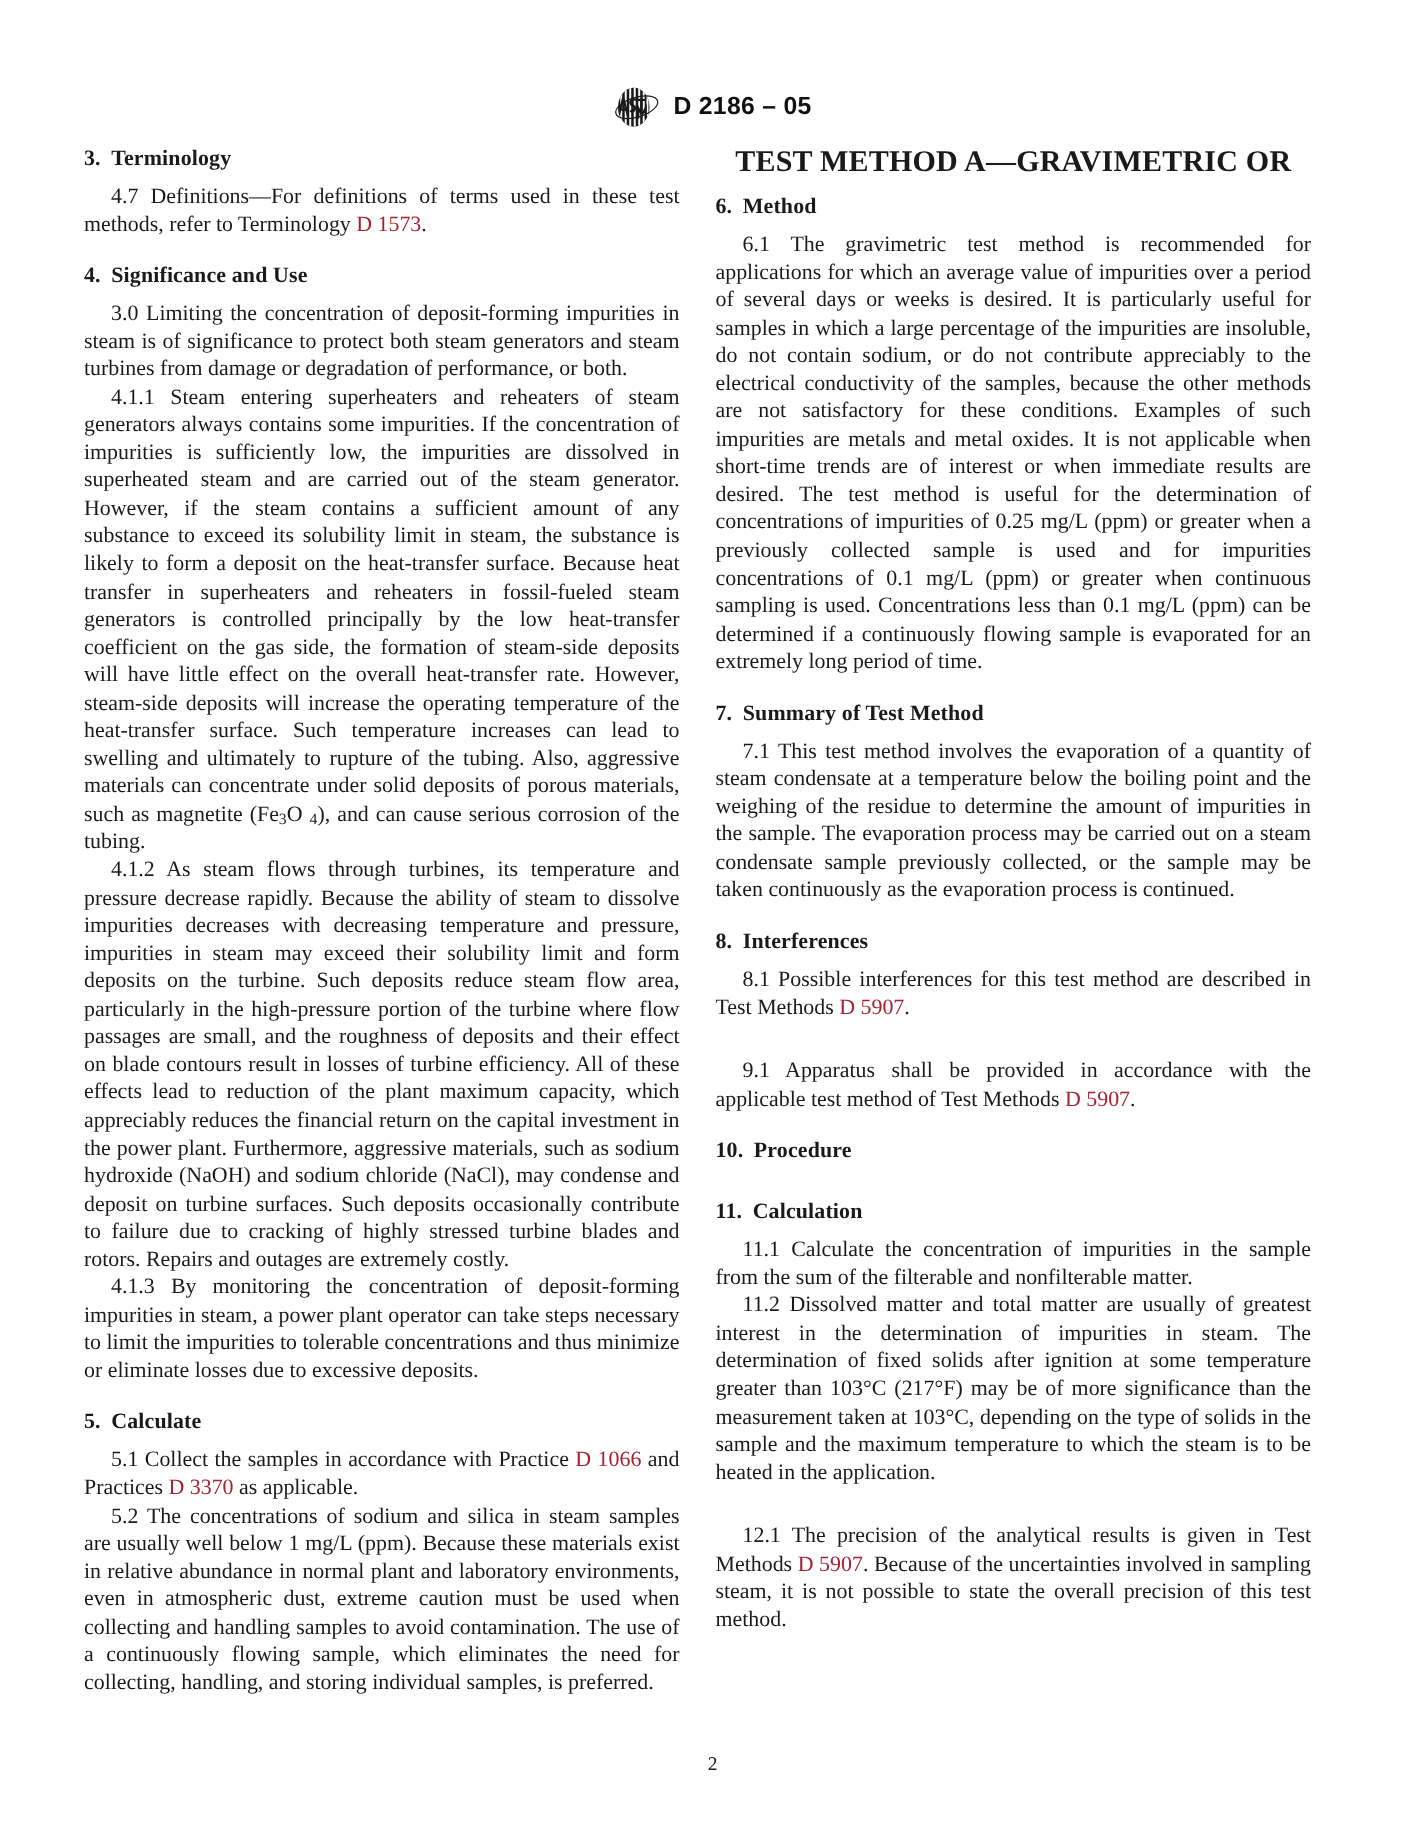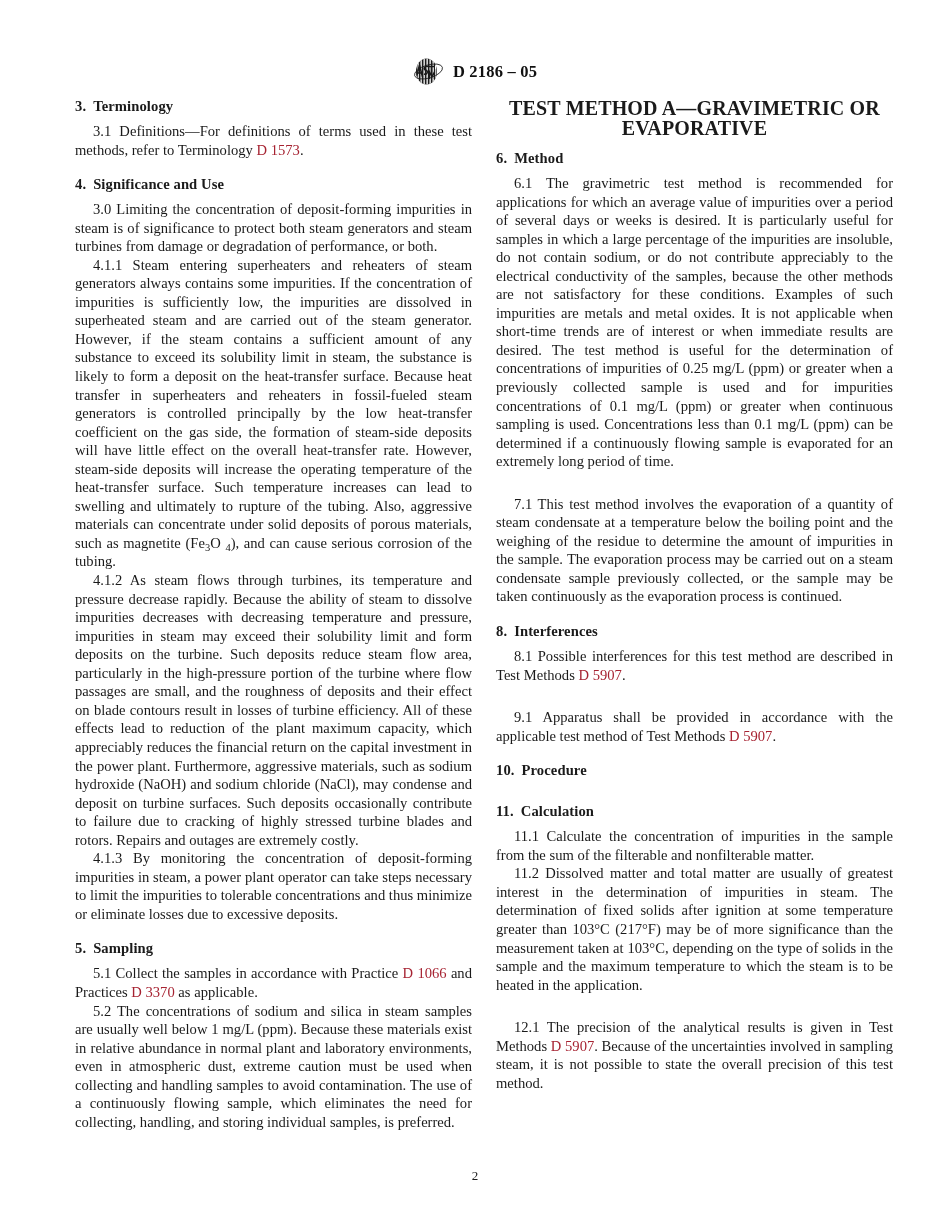--- a/index.html
+++ b/index.html
@@ -34,33 +34,33 @@
     justify-content: center;
     gap: 9px;
   }
   .astm-logo {
     width: 31px;
     height: 29px;
     display: block;
     flex: 0 0 auto;
   }
   .header-title {
-    font-family: Liberation Serif, serif;
+    font-family: Liberation Sans, sans-serif;
     font-weight: bold;
     font-size: 16.5px;
     letter-spacing: 0.2px;
     color: #111;
     white-space: nowrap;
   }
 
   
   .columns {
     position: absolute;
     top: 98px;
-    left: 75px;
+    left: 56px;
     width: 818px;
     display: flex;
     gap: 24px;
   }
   .col {
     width: 397px;
     flex: 0 0 397px;
   }
 
   
@@ -156,40 +156,41 @@
         <ellipse cx="31" cy="29" rx="29" ry="13" fill="none" stroke="#1a1a1a" stroke-width="1.6" transform="rotate(-17 31 29)"></ellipse>
       </svg>
     </span>
     <span class="header-title">D 2186 – 05</span>
   </div>
 
   <div class="columns">
     <div class="col" id="col-left">
         <h2 class="sec"><span class="num">3.</span><span>Terminology</span></h2>
         <div class="gap-head"></div>
-        <p class="para"><span class="num">3.1</span> <span class="ital">Definitions</span>—For definitions of terms used in these test methods, refer to Terminology <a class="lnk" href="#">D 1573</a>.</p>
+        <p class="para"><span class="num">4.7</span> <span class="ital">Definitions</span>—For definitions of terms used in these test methods, refer to Terminology <a class="lnk" href="#">D 1573</a>.</p>
         <div class="gap-sec"></div>
         <h2 class="sec"><span class="num">4.</span><span>Significance and Use</span></h2>
         <div class="gap-head"></div>
         <p class="para">3.0 Limiting the concentration of deposit-forming impurities in steam is of significance to protect both steam generators and steam turbines from damage or degradation of performance, or both.</p>
         <p class="para">4.1.1 Steam entering superheaters and reheaters of steam generators always contains some impurities. If the concentration of impurities is sufficiently low, the impurities are dissolved in superheated steam and are carried out of the steam generator. However, if the steam contains a sufficient amount of any substance to exceed its solubility limit in steam, the substance is likely to form a deposit on the heat-transfer surface. Because heat transfer in superheaters and reheaters in fossil-fueled steam generators is controlled principally by the low heat-transfer coefficient on the gas side, the formation of steam-side deposits will have little effect on the overall heat-transfer rate. However, steam-side deposits will increase the operating temperature of the heat-transfer surface. Such temperature increases can lead to swelling and ultimately to rupture of the tubing. Also, aggressive materials can concentrate under solid deposits of porous materials, such as magnetite (Fe<sub>3</sub>O <sub>4</sub>), and can cause serious corrosion of the tubing.</p>
         <p class="para">4.1.2 As steam flows through turbines, its temperature and pressure decrease rapidly. Because the ability of steam to dissolve impurities decreases with decreasing temperature and pressure, impurities in steam may exceed their solubility limit and form deposits on the turbine. Such deposits reduce steam flow area, particularly in the high-pressure portion of the turbine where flow passages are small, and the roughness of deposits and their effect on blade contours result in losses of turbine efficiency. All of these effects lead to reduction of the plant maximum capacity, which appreciably reduces the financial return on the capital investment in the power plant. Furthermore, aggressive materials, such as sodium hydroxide (NaOH) and sodium chloride (NaCl), may condense and deposit on turbine surfaces. Such deposits occasionally contribute to failure due to cracking of highly stressed turbine blades and rotors. Repairs and outages are extremely costly.</p>
         <p class="para">4.1.3 By monitoring the concentration of deposit-forming impurities in steam, a power plant operator can take steps necessary to limit the impurities to tolerable concentrations and thus minimize or eliminate losses due to excessive deposits.</p>
         <div class="gap-sec"></div>
-        <h2 class="sec"><span class="num">5.</span><span>Sampling</span></h2>
+        <h2 class="sec"><span class="num">5.</span><span>Calculate</span></h2>
         <div class="gap-head"></div>
         <p class="para">5.1 Collect the samples in accordance with Practice <a class="lnk" href="#">D 1066</a> and Practices <a class="lnk" href="#">D 3370</a> as applicable.</p>
         <p class="para">5.2 The concentrations of sodium and silica in steam samples are usually well below 1 mg/L (ppm). Because these materials exist in relative abundance in normal plant and laboratory environments, even in atmospheric dust, extreme caution must be used when collecting and handling samples to avoid contamination. The use of a continuously flowing sample, which eliminates the need for collecting, handling, and storing individual samples, is preferred.</p>
       </div>
     <div class="col" id="col-right">
-        <div class="methodhead"><span>TEST METHOD A—GRAVIMETRIC OR</span><span class="l2">EVAPORATIVE</span></div>
+        <div class="methodhead"><span>TEST METHOD A—GRAVIMETRIC OR</span></div>
         <h2 class="sec"><span class="num">6.</span><span>Method</span></h2>
         <div class="gap-head"></div>
         <p class="para">6.1 The gravimetric test method is recommended for applications for which an average value of impurities over a period of several days or weeks is desired. It is particularly useful for samples in which a large percentage of the impurities are insoluble, do not contain sodium, or do not contribute appreciably to the electrical conductivity of the samples, because the other methods are not satisfactory for these conditions. Examples of such impurities are metals and metal oxides. It is not applicable when short-time trends are of interest or when immediate results are desired. The test method is useful for the determination of concentrations of impurities of 0.25 mg/L (ppm) or greater when a previously collected sample is used and for impurities concentrations of 0.1 mg/L (ppm) or greater when continuous sampling is used. Concentrations less than 0.1 mg/L (ppm) can be determined if a continuously flowing sample is evaporated for an extremely long period of time.</p>
         <div class="gap-sec"></div>
+        <h2 class="sec"><span class="num">7.</span><span>Summary of Test Method</span></h2>
         <div class="gap-head"></div>
         <p class="para">7.1 This test method involves the evaporation of a quantity of steam condensate at a temperature below the boiling point and the weighing of the residue to determine the amount of impurities in the sample. The evaporation process may be carried out on a steam condensate sample previously collected, or the sample may be taken continuously as the evaporation process is continued.</p>
         <div class="gap-sec"></div>
         <h2 class="sec"><span class="num">8.</span><span>Interferences</span></h2>
         <div class="gap-head"></div>
         <p class="para">8.1 Possible interferences for this test method are described in Test Methods <a class="lnk" href="#">D 5907</a>.</p>
         <div class="gap-sec"></div>
         <div class="gap-head"></div>
         <p class="para">9.1 Apparatus shall be provided in accordance with the applicable test method of Test Methods <a class="lnk" href="#">D 5907</a>.</p>
         <div class="gap-sec"></div>

